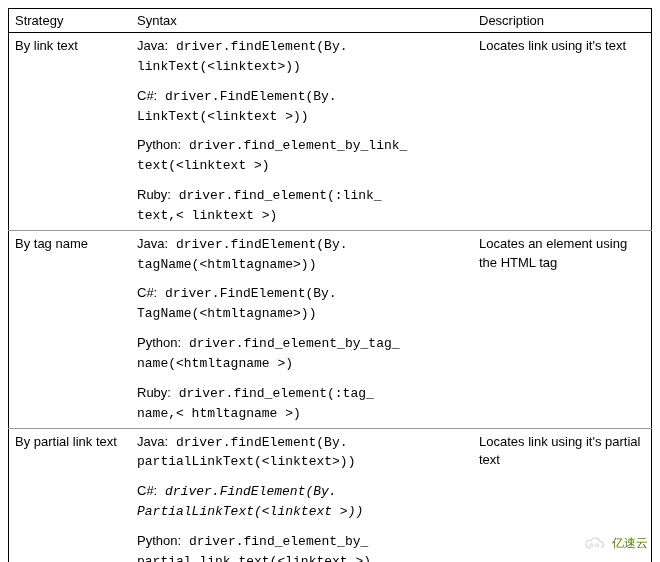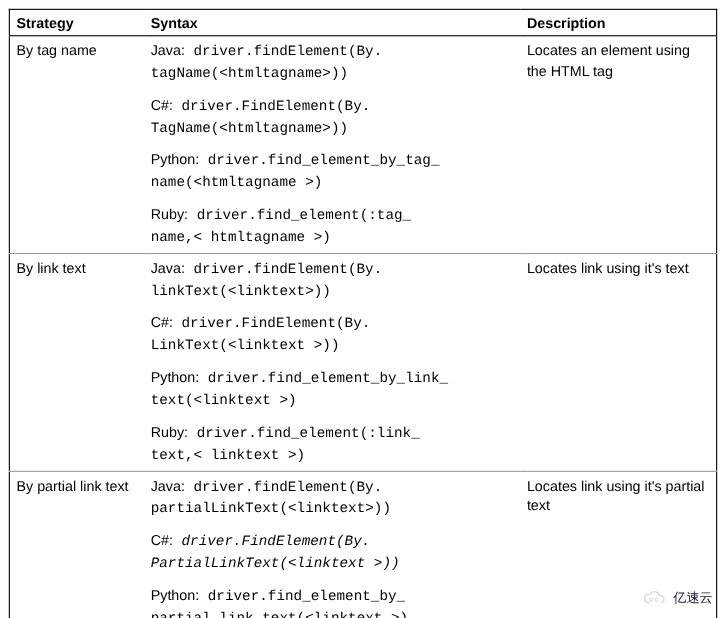--- a/index.html
+++ b/index.html
@@ -12,21 +12,21 @@
     width: 660px;
     box-sizing: border-box;
   }
   table {
     width: 100%;
     border-collapse: collapse;
     border: 1px solid #000;
   }
   th {
     text-align: left;
-    font-weight: bold;
+    font-weight: normal;
     padding: 4px 6px;
     border-bottom: 1px solid #000;
     vertical-align: top;
   }
   td {
     padding: 4px 6px;
     vertical-align: top;
     border-bottom: 1px solid #999;
     line-height: 1.45;
   }
@@ -43,21 +43,21 @@
     font-family: "Courier New", Courier, monospace;
   }
   .syntax-block + .syntax-block {
     margin-top: 10px;
   }
   .watermark {
     position: fixed;
     right: 12px;
     bottom: 10px;
     font-size: 12px;
-    color: #0f172a;
+    color: #4d7c0f;
     font-family: Arial, sans-serif;
     display: flex;
     align-items: center;
     gap: 4px;
     pointer-events: none;
   }
   .watermark svg {
     width: 26px;
     height: 16px;
     opacity: 0.55;
@@ -69,46 +69,46 @@
 <table>
   <thead>
     <tr>
       <th class="col-strategy">Strategy</th>
       <th class="col-syntax">Syntax</th>
       <th class="col-desc">Description</th>
     </tr>
   </thead>
   <tbody>
       <tr>
+        <td class="col-strategy">By link text</td>
+        <td class="col-syntax">
+          <div class="syntax-block"><span class="lang-label">Java:</span><span class="code" style="white-space: pre-line;"> driver.findElement(By.
+linkText(&lt;linktext&gt;))</span></div>
+          <div class="syntax-block"><span class="lang-label">C#:</span><span class="code" style="white-space: pre-line;"> driver.FindElement(By.
+LinkText(&lt;linktext &gt;))</span></div>
+          <div class="syntax-block"><span class="lang-label">Python:</span><span class="code" style="white-space: pre-line;"> driver.find_element_by_link_
+text(&lt;linktext &gt;)</span></div>
+          <div class="syntax-block"><span class="lang-label">Ruby:</span><span class="code" style="white-space: pre-line;"> driver.find_element(:link_
+text,&lt; linktext &gt;)</span></div>
+        </td>
+        <td class="col-desc">Locates link using it's text</td>
+      </tr>
+      <tr>
         <td class="col-strategy">By tag name</td>
         <td class="col-syntax">
           <div class="syntax-block"><span class="lang-label">Java:</span><span class="code" style="white-space: pre-line;"> driver.findElement(By.
 tagName(&lt;htmltagname&gt;))</span></div>
           <div class="syntax-block"><span class="lang-label">C#:</span><span class="code" style="white-space: pre-line;"> driver.FindElement(By.
 TagName(&lt;htmltagname&gt;))</span></div>
           <div class="syntax-block"><span class="lang-label">Python:</span><span class="code" style="white-space: pre-line;"> driver.find_element_by_tag_
 name(&lt;htmltagname &gt;)</span></div>
           <div class="syntax-block"><span class="lang-label">Ruby:</span><span class="code" style="white-space: pre-line;"> driver.find_element(:tag_
 name,&lt; htmltagname &gt;)</span></div>
         </td>
         <td class="col-desc">Locates an element using the HTML tag</td>
-      </tr>
-      <tr>
-        <td class="col-strategy">By link text</td>
-        <td class="col-syntax">
-          <div class="syntax-block"><span class="lang-label">Java:</span><span class="code" style="white-space: pre-line;"> driver.findElement(By.
-linkText(&lt;linktext&gt;))</span></div>
-          <div class="syntax-block"><span class="lang-label">C#:</span><span class="code" style="white-space: pre-line;"> driver.FindElement(By.
-LinkText(&lt;linktext &gt;))</span></div>
-          <div class="syntax-block"><span class="lang-label">Python:</span><span class="code" style="white-space: pre-line;"> driver.find_element_by_link_
-text(&lt;linktext &gt;)</span></div>
-          <div class="syntax-block"><span class="lang-label">Ruby:</span><span class="code" style="white-space: pre-line;"> driver.find_element(:link_
-text,&lt; linktext &gt;)</span></div>
-        </td>
-        <td class="col-desc">Locates link using it's text</td>
       </tr>
       <tr>
         <td class="col-strategy">By partial link text</td>
         <td class="col-syntax">
           <div class="syntax-block"><span class="lang-label">Java:</span><span class="code" style="white-space: pre-line;"> driver.findElement(By.
 partialLinkText(&lt;linktext&gt;))</span></div>
           <div class="syntax-block"><span class="lang-label">C#:</span><span class="code" style="white-space: pre-line; font-style: italic;"> driver.FindElement(By.
 PartialLinkText(&lt;linktext &gt;))</span></div>
           <div class="syntax-block"><span class="lang-label">Python:</span><span class="code" style="white-space: pre-line;"> driver.find_element_by_
 partial_link_text(&lt;linktext &gt;)</span></div>

